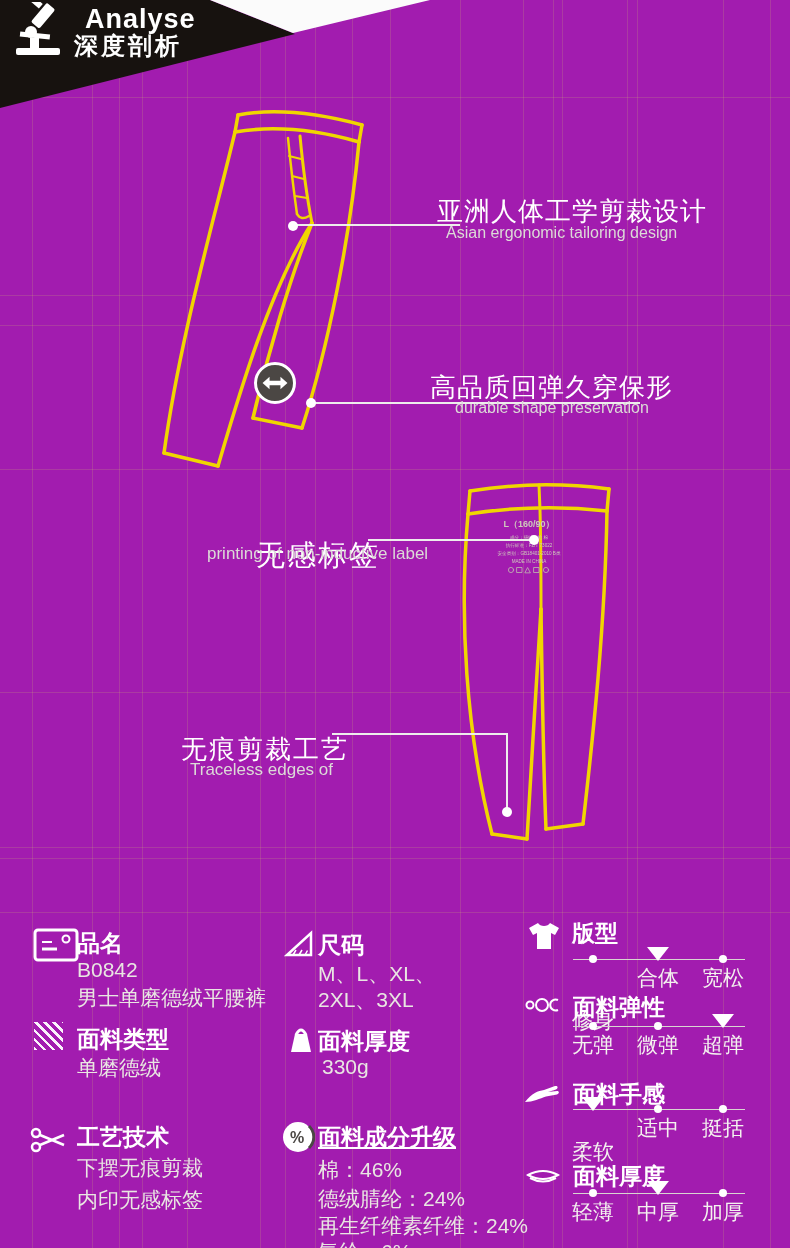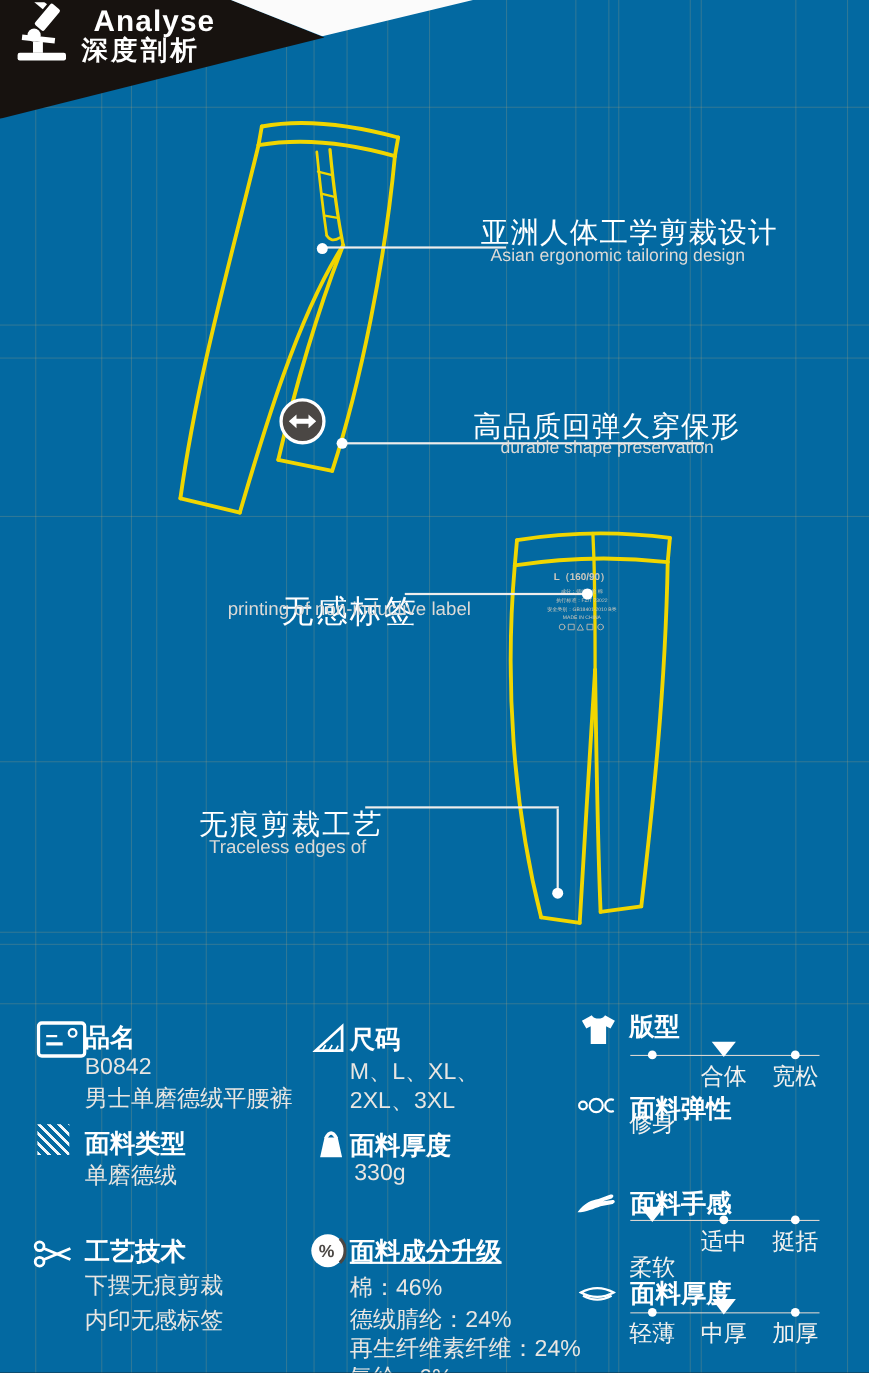--- a/index.html
+++ b/index.html
@@ -1,16 +1,16 @@
 <!DOCTYPE html>
 <html><head>
 <meta charset="utf-8">
 <style>
   html,body{margin:0;padding:0;background:#222;}
-  #stage{position:relative;width:790px;height:1248px;background:#0369a1;overflow:hidden;
+  #stage{position:relative;width:790px;height:1248px;background:#a21caf;overflow:hidden;
          font-family:"Liberation Sans",sans-serif;}
   
   .gv{position:absolute;top:0;bottom:0;width:1px;background:rgba(205,172,120,.22);z-index:1;}
   .gh{position:absolute;left:0;right:0;height:1px;background:rgba(205,172,120,.22);z-index:1;}
   
   #banner{position:absolute;left:0;top:0;width:310px;height:112px;background:#17120f;
           clip-path:polygon(0 0,210px 0,295px 34px,0 108px);z-index:5;}
   #white-tri{position:absolute;left:203px;top:0;width:232px;height:36px;background:#fbfbfb;
           clip-path:polygon(7px 0,90px 33px,227px 0);z-index:6;}
   .banner-txt{position:absolute;color:#fff;z-index:7;}
@@ -234,20 +234,29 @@
     </div>
 
   <div class="spec-icon" style="left:525px;top:996px;">
     <svg width="36" height="18" viewBox="0 0 36 18" fill="none" stroke="#fff" stroke-width="2">
       <circle cx="5" cy="9" r="3.5"></circle>
         <circle cx="17" cy="9" r="6"></circle>
       <path d="M33,4 a5.5,5.5 0 1 0 0,10"></path>
     </svg>
   </div>
   <div class="spec-title" style="left:573px;top:992px;">面料弹性</div>
+  <div class="scale" style="left:573px;top:1015px;">
+      <div class="sline"></div>
+      <div class="sdot" style="left: 16px;"></div>
+      <div class="slab" style="left: -6px;">无弹</div>
+      <div class="sdot" style="left: 81px;"></div>
+      <div class="slab" style="left: 59px;">微弹</div>
+      <div class="tri" style="left: 139px;"></div>
+      <div class="slab" style="left: 124px;">超弹</div>
+    </div>
 
   <div class="spec-icon" style="left:524px;top:1082px;">
     <svg width="36" height="22" viewBox="0 0 36 22">
       <path d="M1,20 C8,11 14,9 20,8 L31,4 C34,3.5 34.5,6 32,7.5 L24,10 L33,9 C35.5,9 35.5,11.5 33,12.5 L22,14.5 C16,16.5 9,20 1,20 Z" fill="#fff"></path>
     </svg>
   </div>
   <div class="spec-title" style="left:573px;top:1079px;">面料手感</div>
   <div class="scale" style="left:573px;top:1098px;">
       <div class="sline"></div>
       <div class="tri" style="left: 9px;"></div>

